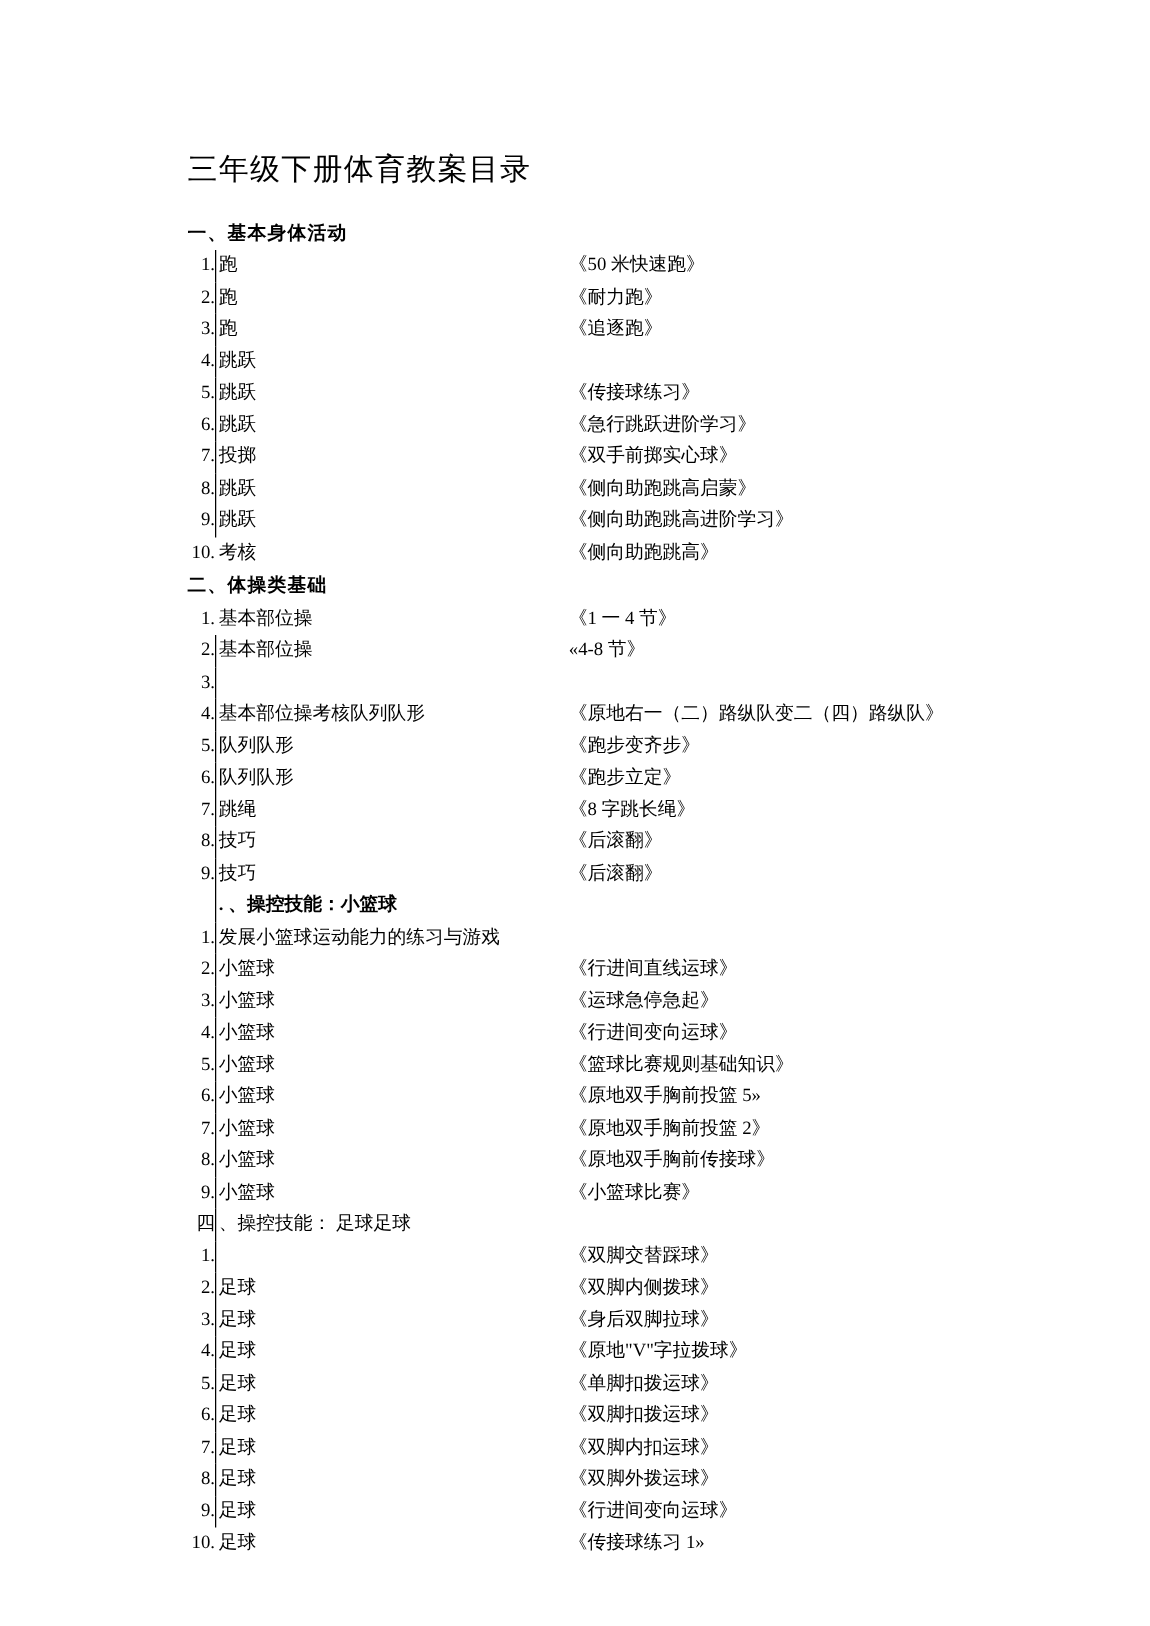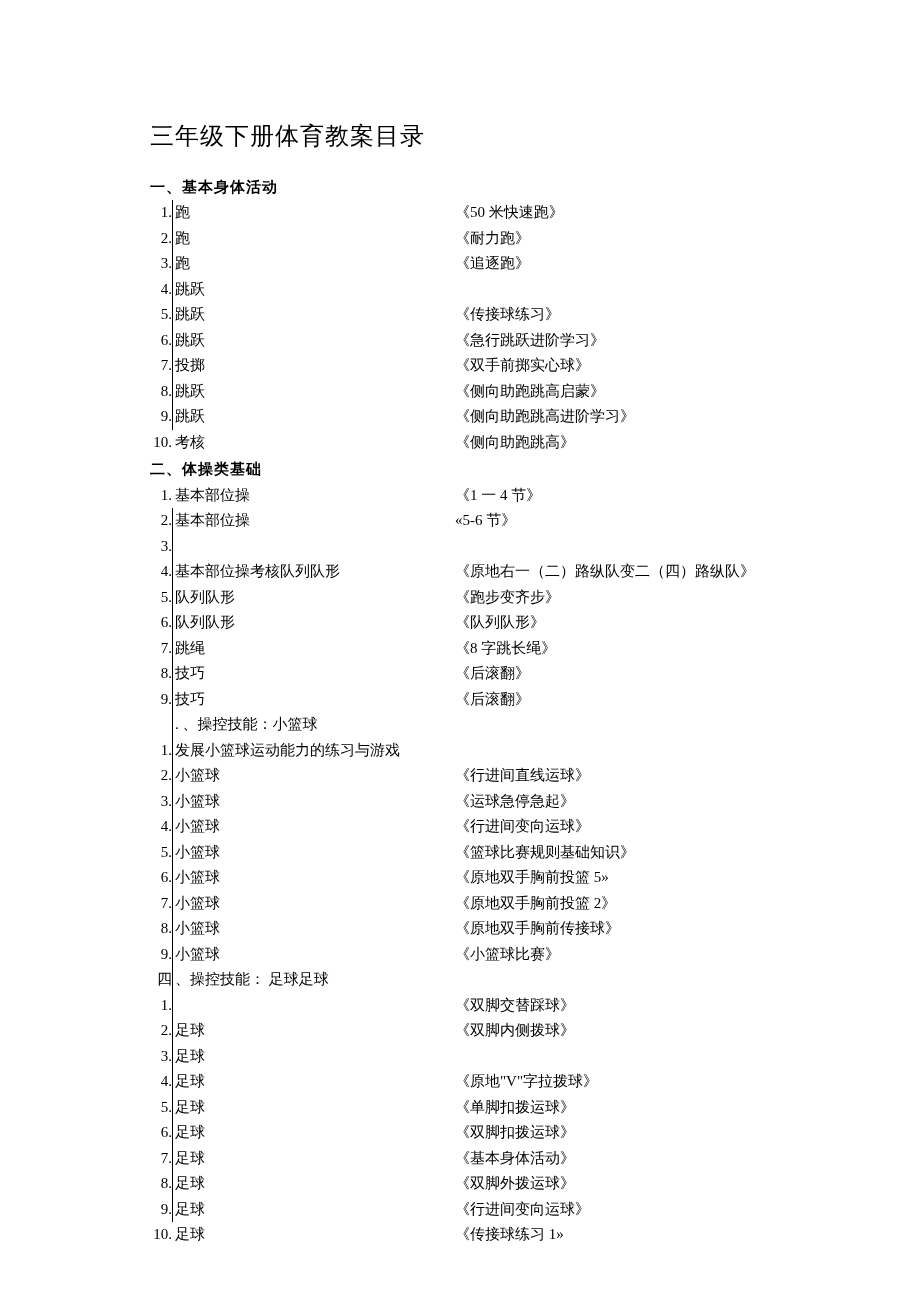--- a/index.html
+++ b/index.html
@@ -105,60 +105,60 @@
       </div>
       <div class="section-head">二、体操类基础</div>
       <div class="row">
         <span class="num">1.</span>
         <span class="left noborder">基本部位操</span>
         <span class="right">《1 一 4 节》</span>
       </div>
       <div class="row">
         <span class="num">2.</span>
         <span class="left">基本部位操</span>
-        <span class="right">«5-6 节》</span>
+        <span class="right">«4-8 节》</span>
       </div>
       <div class="row">
         <span class="num">3.</span>
         <span class="left"></span>
         <span class="right"></span>
       </div>
       <div class="row">
         <span class="num">4.</span>
         <span class="left">基本部位操考核队列队形</span>
         <span class="right">《原地右一（二）路纵队变二（四）路纵队》</span>
       </div>
       <div class="row">
         <span class="num">5.</span>
         <span class="left">队列队形</span>
         <span class="right">《跑步变齐步》</span>
       </div>
       <div class="row">
         <span class="num">6.</span>
         <span class="left">队列队形</span>
-        <span class="right">《队列队形》</span>
+        <span class="right">《跑步立定》</span>
       </div>
       <div class="row">
         <span class="num">7.</span>
         <span class="left">跳绳</span>
         <span class="right">《8 字跳长绳》</span>
       </div>
       <div class="row">
         <span class="num">8.</span>
         <span class="left">技巧</span>
         <span class="right">《后滚翻》</span>
       </div>
       <div class="row">
         <span class="num">9.</span>
         <span class="left">技巧</span>
         <span class="right">《后滚翻》</span>
       </div>
       <div class="row">
         <span class="num"></span>
-        <span class="left" style="width: auto;">. 、操控技能：小篮球</span>
+        <span class="left" style="width: auto; font-weight: bold;">. 、操控技能：小篮球</span>
       </div>
       <div class="row">
         <span class="num">1.</span>
         <span class="left">发展小篮球运动能力的练习与游戏</span>
         <span class="right"></span>
       </div>
       <div class="row">
         <span class="num">2.</span>
         <span class="left">小篮球</span>
         <span class="right">《行进间直线运球》</span>
@@ -208,40 +208,41 @@
         <span class="right">《双脚交替踩球》</span>
       </div>
       <div class="row">
         <span class="num">2.</span>
         <span class="left">足球</span>
         <span class="right">《双脚内侧拨球》</span>
       </div>
       <div class="row">
         <span class="num">3.</span>
         <span class="left">足球</span>
+        <span class="right">《身后双脚拉球》</span>
       </div>
       <div class="row">
         <span class="num">4.</span>
         <span class="left">足球</span>
         <span class="right">《原地"V"字拉拨球》</span>
       </div>
       <div class="row">
         <span class="num">5.</span>
         <span class="left">足球</span>
         <span class="right">《单脚扣拨运球》</span>
       </div>
       <div class="row">
         <span class="num">6.</span>
         <span class="left">足球</span>
         <span class="right">《双脚扣拨运球》</span>
       </div>
       <div class="row">
         <span class="num">7.</span>
         <span class="left">足球</span>
-        <span class="right">《基本身体活动》</span>
+        <span class="right">《双脚内扣运球》</span>
       </div>
       <div class="row">
         <span class="num">8.</span>
         <span class="left">足球</span>
         <span class="right">《双脚外拨运球》</span>
       </div>
       <div class="row">
         <span class="num">9.</span>
         <span class="left">足球</span>
         <span class="right">《行进间变向运球》</span>

